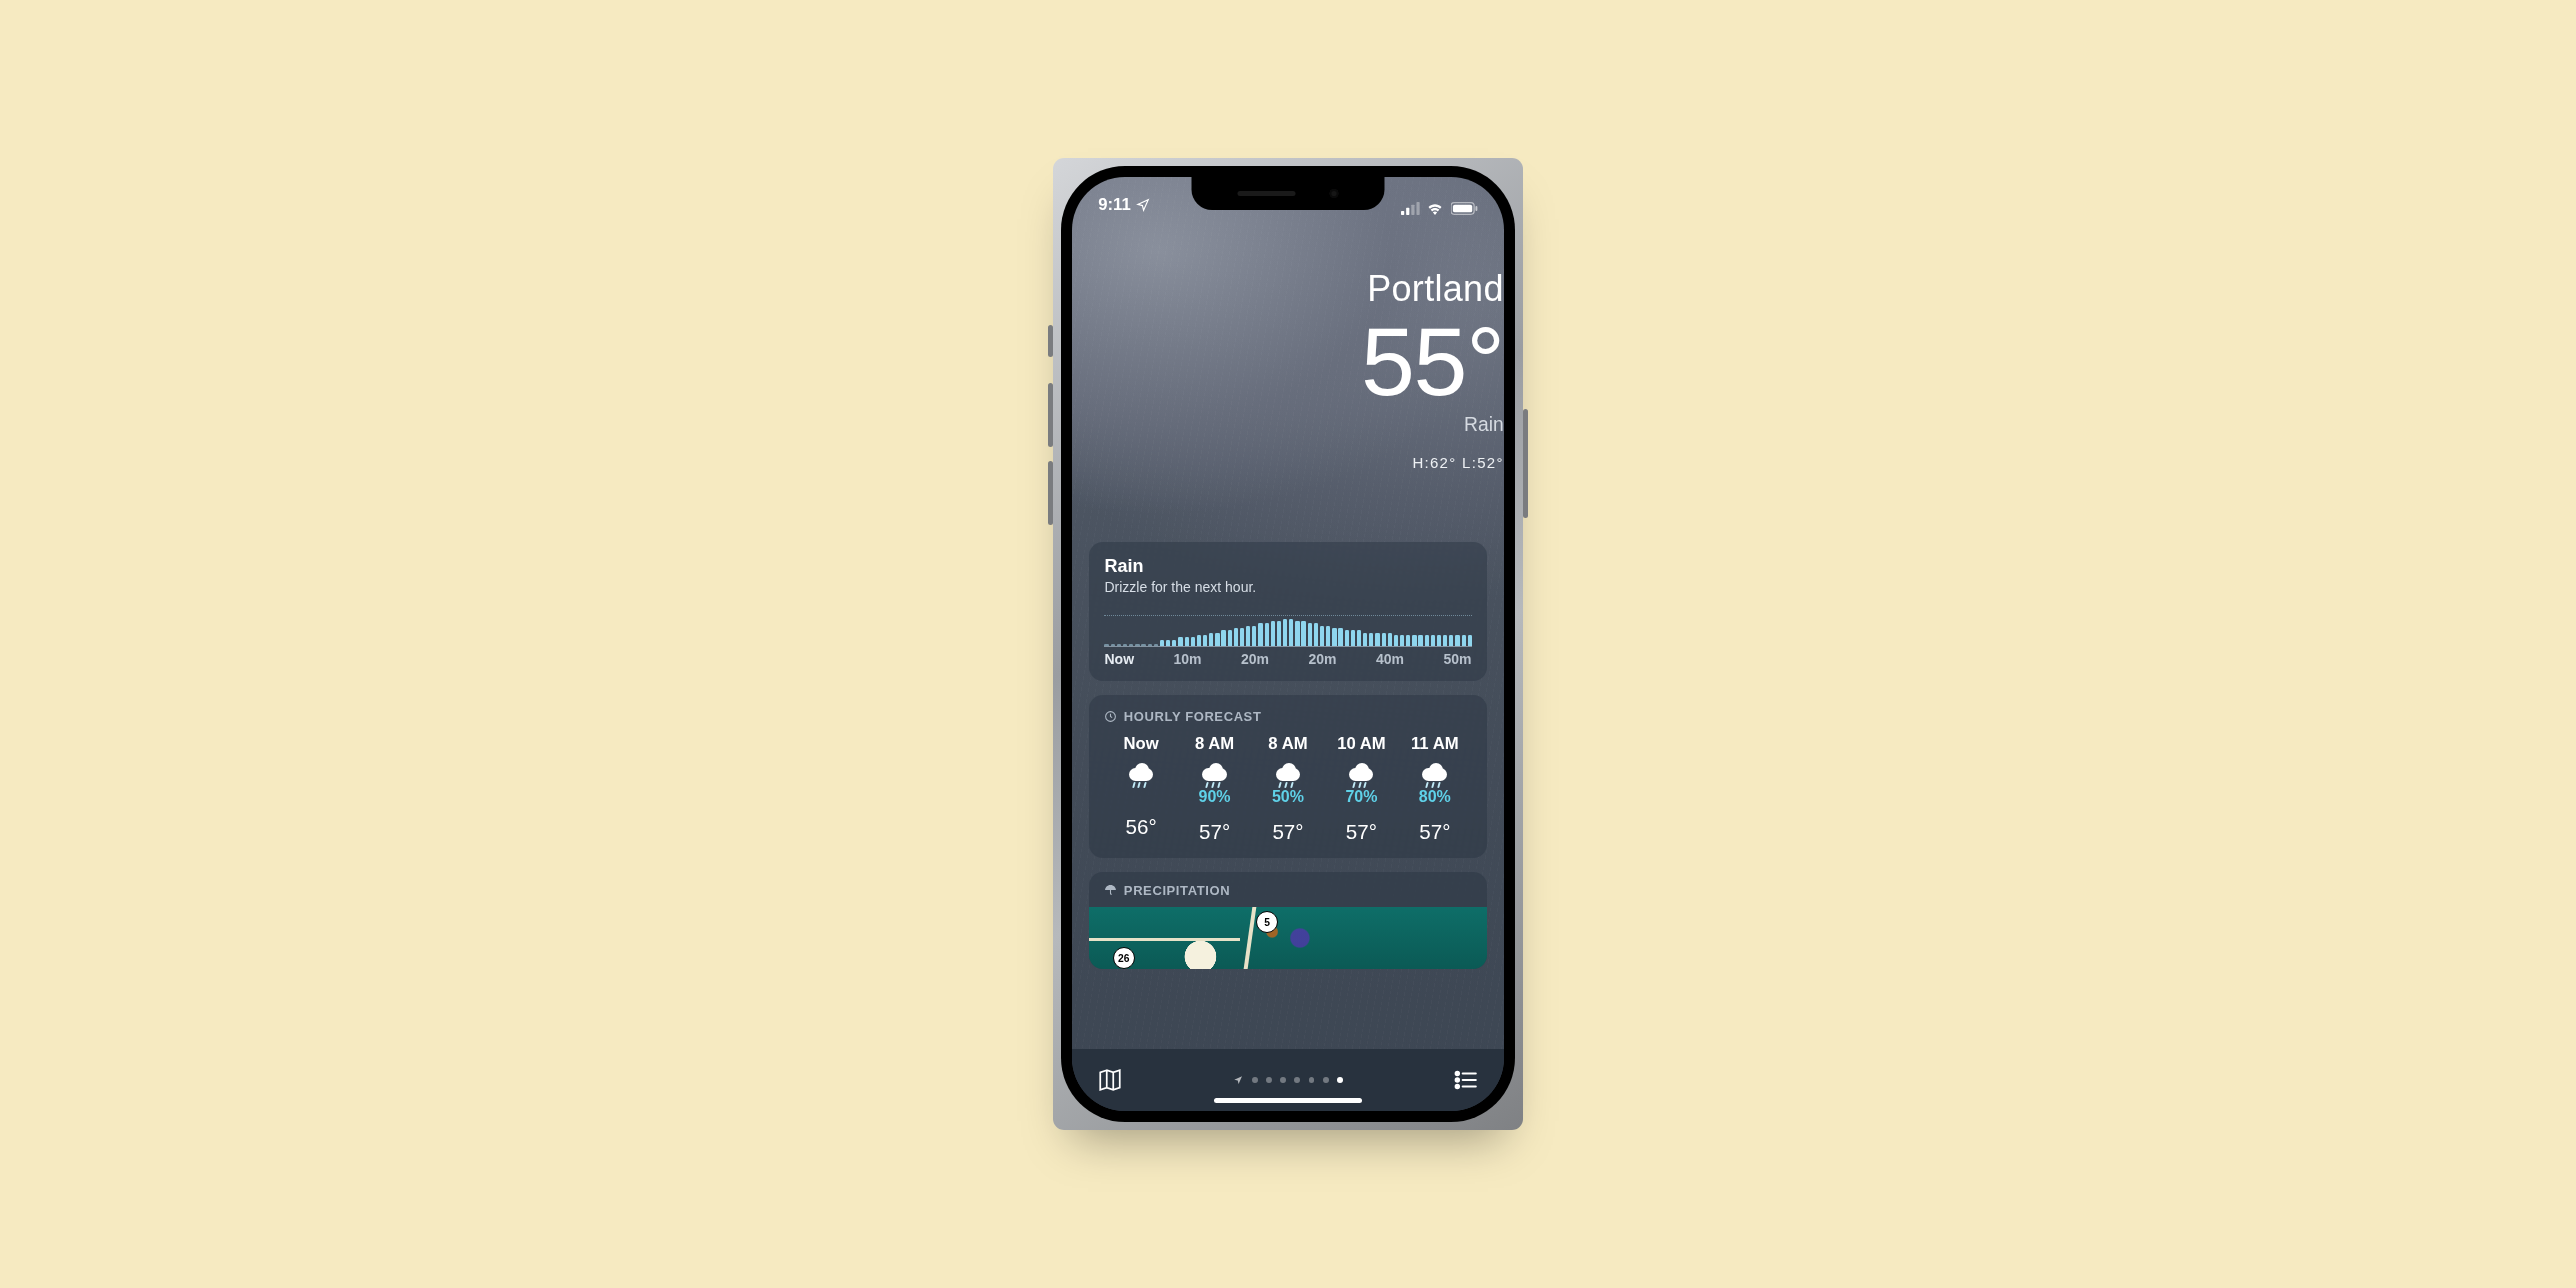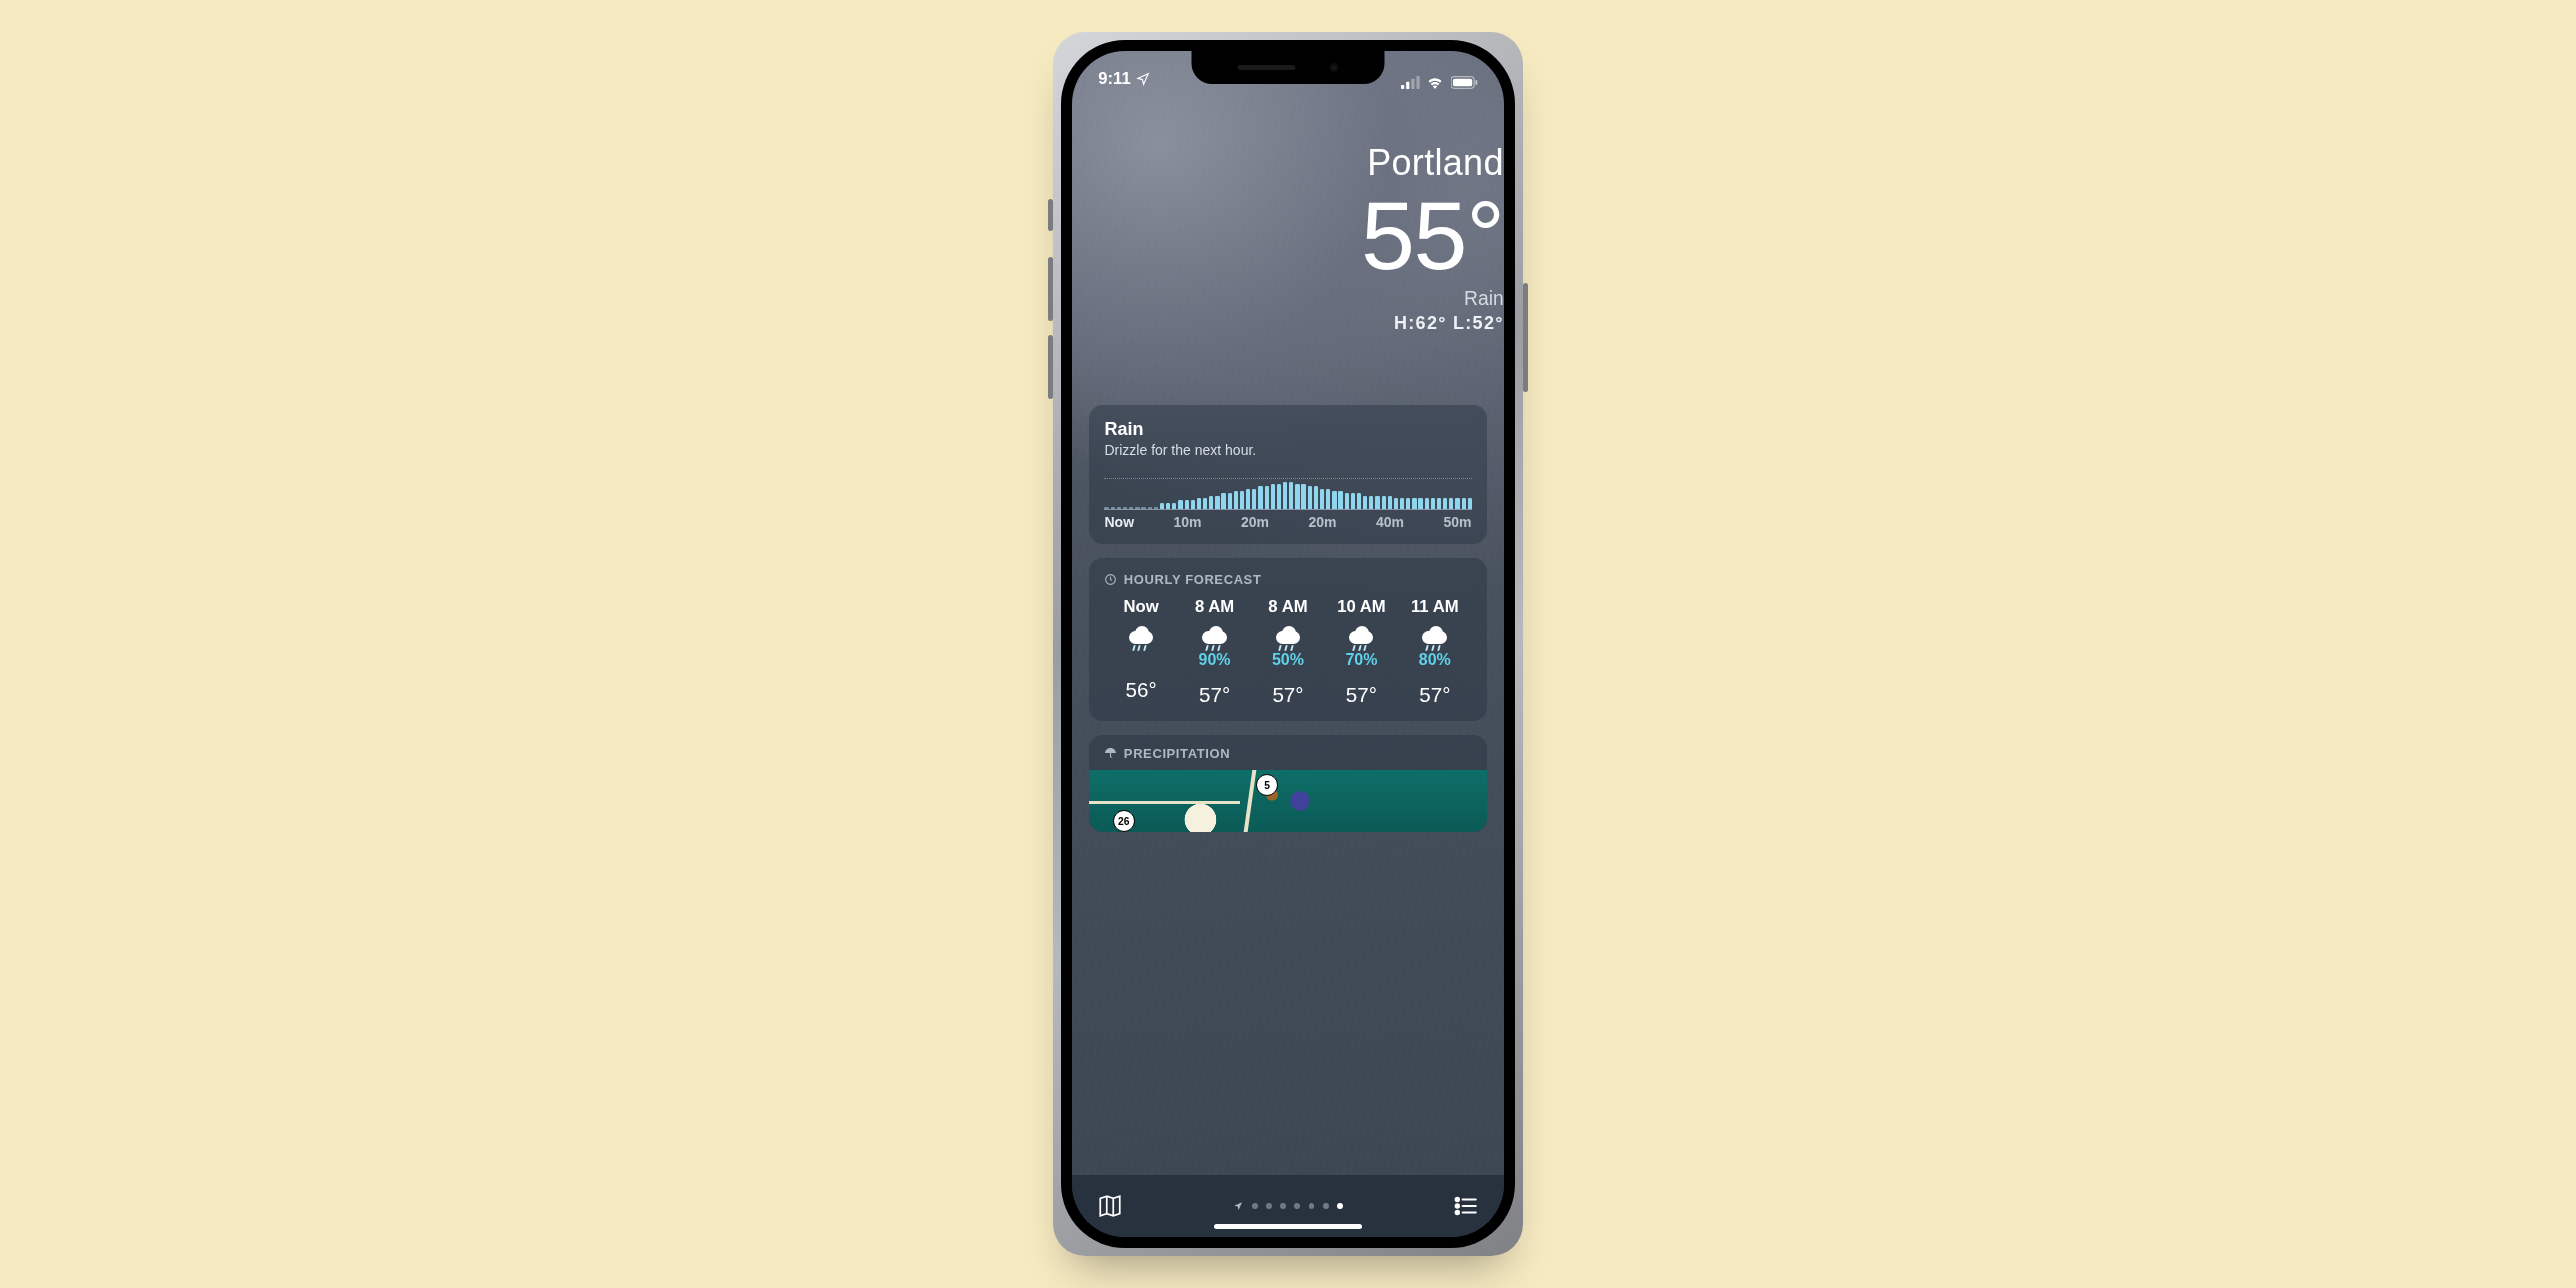--- a/index.html
+++ b/index.html
@@ -10,22 +10,22 @@
     display: flex;
     align-items: center;
     justify-content: center;
     -webkit-font-smoothing: antialiased;
   }
 
   
   .phone {
     position: relative;
     width: 470px;
-    height: 1224px;
-    border-radius: 32px;
+    height: 972px;
+    border-radius: 11px;
     background: linear-gradient(145deg,#d4d6d9,#9a9da1 40%,#b6b9bc 60%,#7f8184);
     padding: 7.7px;
     box-shadow: 0 26px 45px -19.3px rgba(0,0,0,.35);
   }
   .side-btn { position:absolute; background:#7a7c7f; border-radius:2.6px; }
   .side-btn.silence { left:-5.2px; top:167px; width:5.2px; height:32px; }
   .side-btn.vol-up  { left:-5.2px; top:225px; width:5.2px; height:64px; }
   .side-btn.vol-dn  { left:-5.2px; top:303px; width:5.2px; height:64px; }
   .side-btn.power   { right:-5.2px; top:251px; width:5.2px; height:109px; }
 
@@ -85,21 +85,21 @@
   }
   .sb-left { display:flex; align-items:center; gap:5.2px; }
   .sb-right { display:flex; align-items:center; gap:6.4px; }
   .sb-right svg, .sb-left svg { display:block; }
 
   
   .hero { text-align:right; padding-top:52px; position:relative; z-index:10; }
   .hero .city { font-size:36px; font-weight:400; letter-spacing:0.3px; }
   .hero .temp { font-size:97px; font-weight:200; line-height:1; margin-top:2.6px; letter-spacing:-1.3px; padding-left:26px;}
   .hero .cond { font-size:19.3px; font-weight:500; color:#d5dae1; margin-top:3.9px; }
-  .hero .hilo { font-size:18px; font-weight:700; color:#eef1f4; margin-top:3px; letter-spacing:1.3px;}
+  .hero .hilo { font-size:15px; font-weight:400; color:#eef1f4; margin-top:18px; letter-spacing:1.3px;}
 
   
   .cards { padding: 0 16.7px; margin-top:71px; position:relative; z-index:10; }
   .card {
     background: rgba(40,50,64,.45);
     border-radius: 14px;
     padding: 14px 15.5px;
     margin-bottom: 14px;
     backdrop-filter: blur(1.3px);
   }

